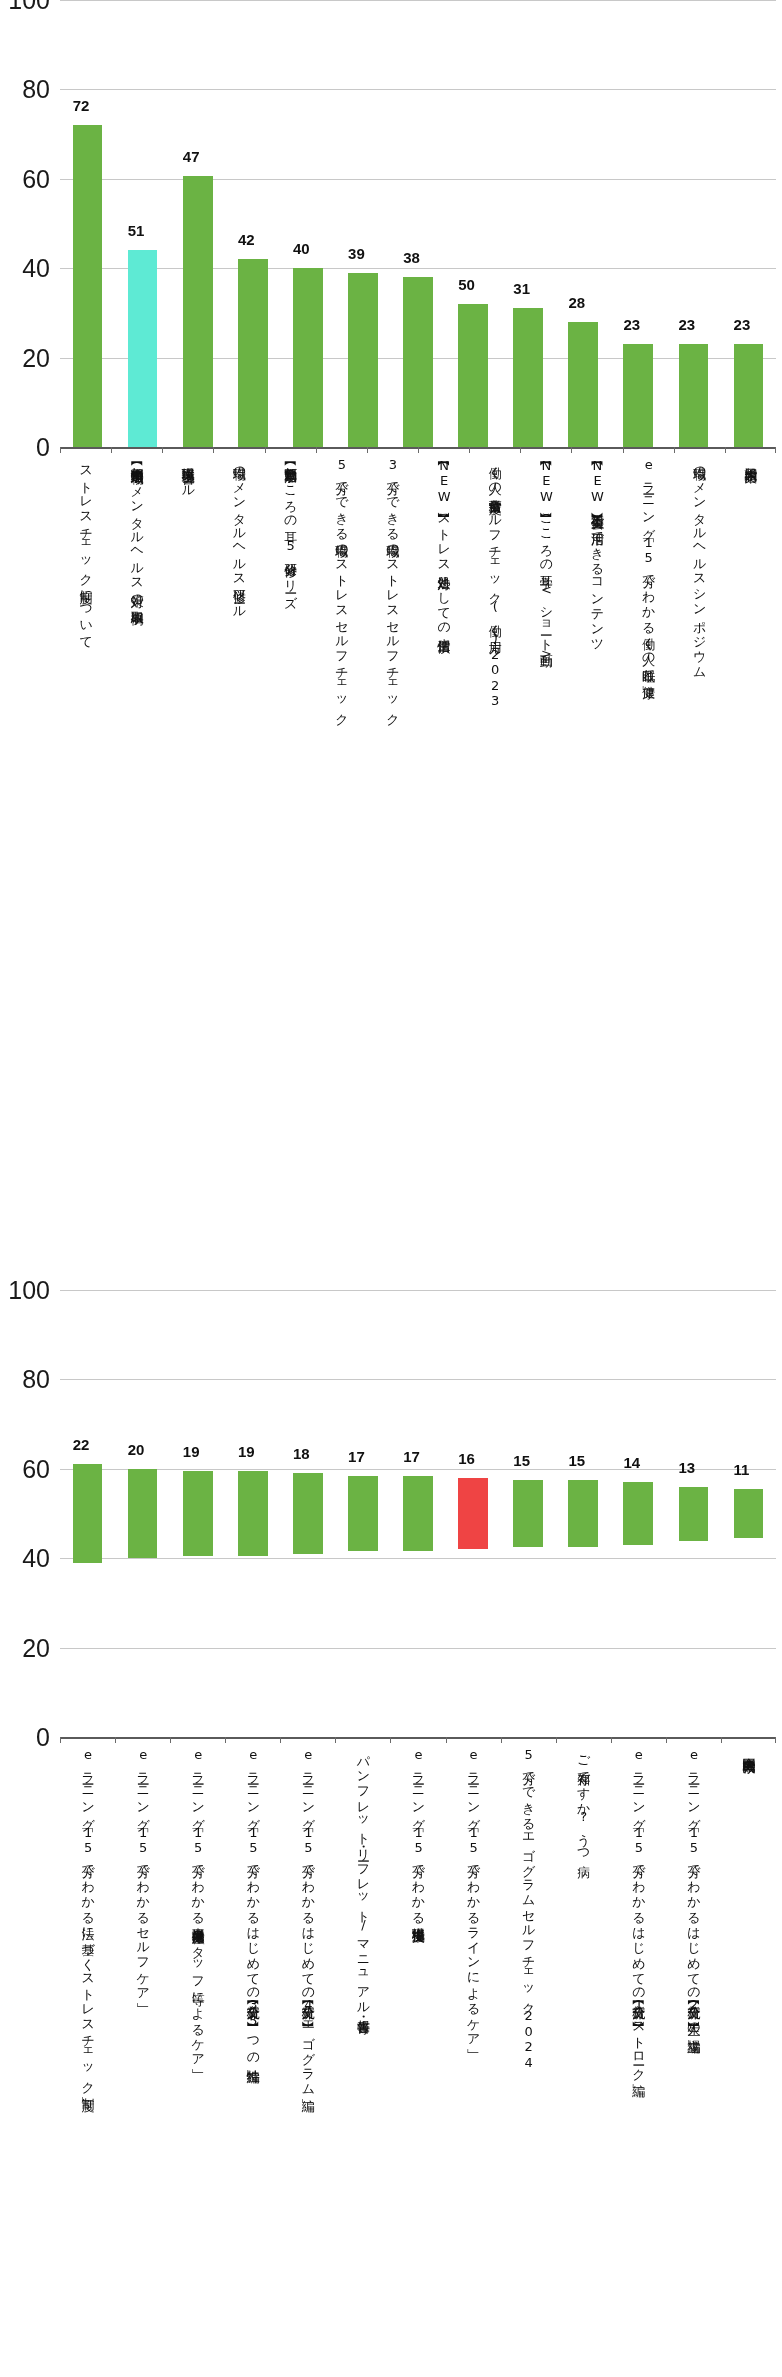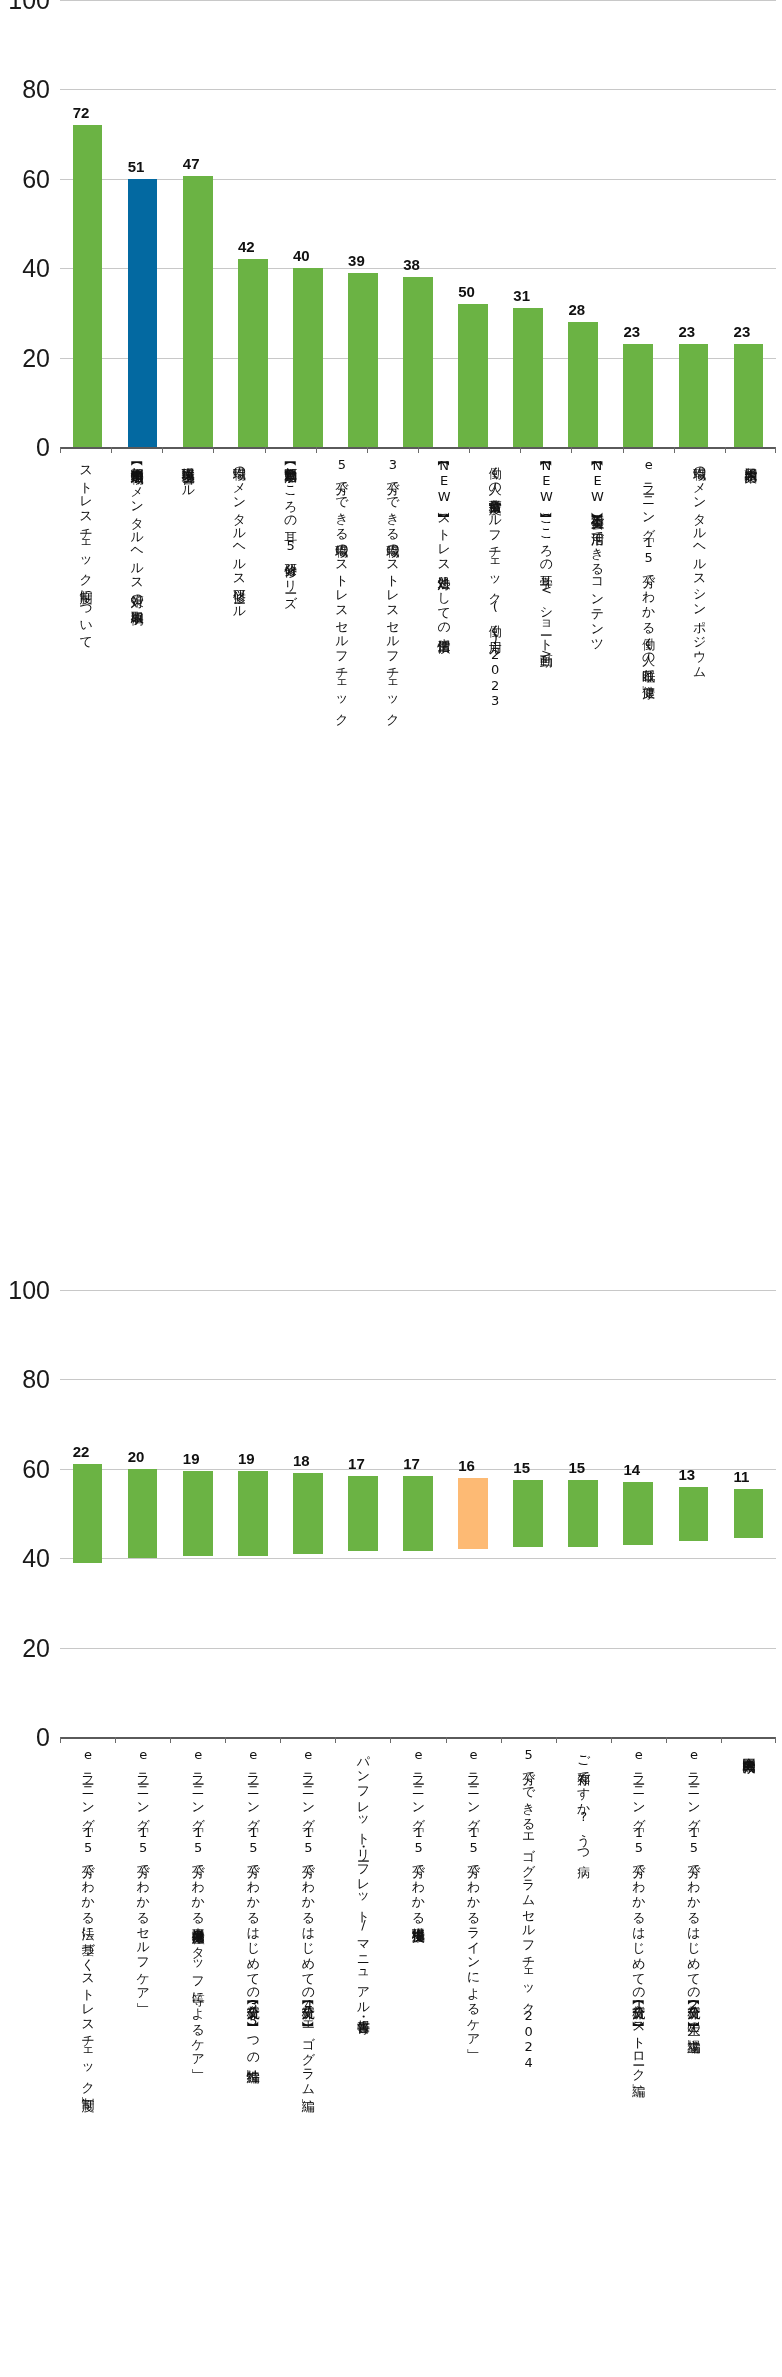--- a/index.html
+++ b/index.html
@@ -66,21 +66,21 @@
     justify-content: flex-end;
     position: relative;
   }
   .bar {
     width: 54%;
     background: #6bb344;
   }
   .barvalue {
     position: absolute;
     bottom: 100%;
-    margin-bottom: 5px;
+    margin-bottom: 12px;
     font-size: 15px;
     font-weight: bold;
     color: #111111;
     line-height: 1;
     white-space: nowrap;
   }
 
   .xticks {
     position: absolute;
     left: 0; right: 0;
@@ -148,21 +148,21 @@
         <div class="gridline" style="top: 0px;"></div>
         <div class="ytick" style="top: 0px;">100</div>
       </div>
       <div class="bars" style="height: 447px;">
         <div class="barcell">
           <div class="bar" style="height: 321.84px; background: rgb(107, 179, 68);">
             <div class="barvalue">72</div>
           </div>
         </div>
         <div class="barcell">
-          <div class="bar" style="height: 268px; background: #0369a1;">
+          <div class="bar" style="height: 197px; background: #5eead4;">
             <div class="barvalue">51</div>
           </div>
         </div>
         <div class="barcell">
           <div class="bar" style="height: 271px; background: rgb(107, 179, 68);">
             <div class="barvalue">47</div>
           </div>
         </div>
         <div class="barcell">
           <div class="bar" style="height: 187.74px; background: rgb(107, 179, 68);">
@@ -323,21 +323,21 @@
           <div class="bar" style="height: 75.99px; background: rgb(107, 179, 68);">
             <div class="barvalue">17</div>
           </div>
         </div>
         <div class="barcell">
           <div class="bar" style="height: 75.99px; background: rgb(107, 179, 68);">
             <div class="barvalue">17</div>
           </div>
         </div>
         <div class="barcell">
-          <div class="bar" style="height: 71.52px; background: #fdba74;">
+          <div class="bar" style="height: 71.52px; background: #ef4444;">
             <div class="barvalue">16</div>
           </div>
         </div>
         <div class="barcell">
           <div class="bar" style="height: 67.05px; background: rgb(107, 179, 68);">
             <div class="barvalue">15</div>
           </div>
         </div>
         <div class="barcell">
           <div class="bar" style="height: 67.05px; background: rgb(107, 179, 68);">

